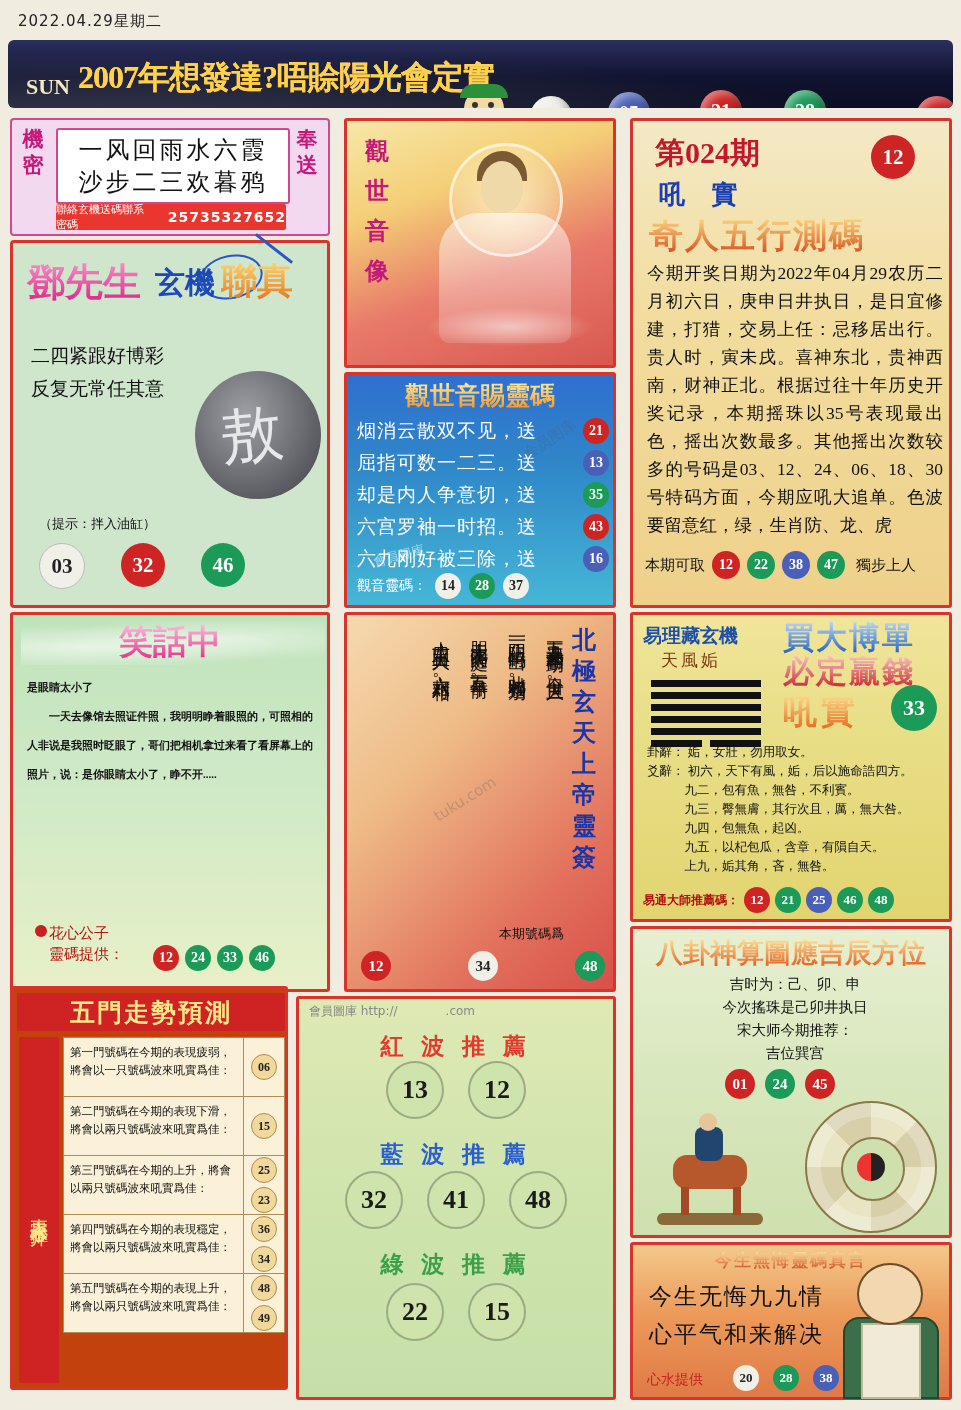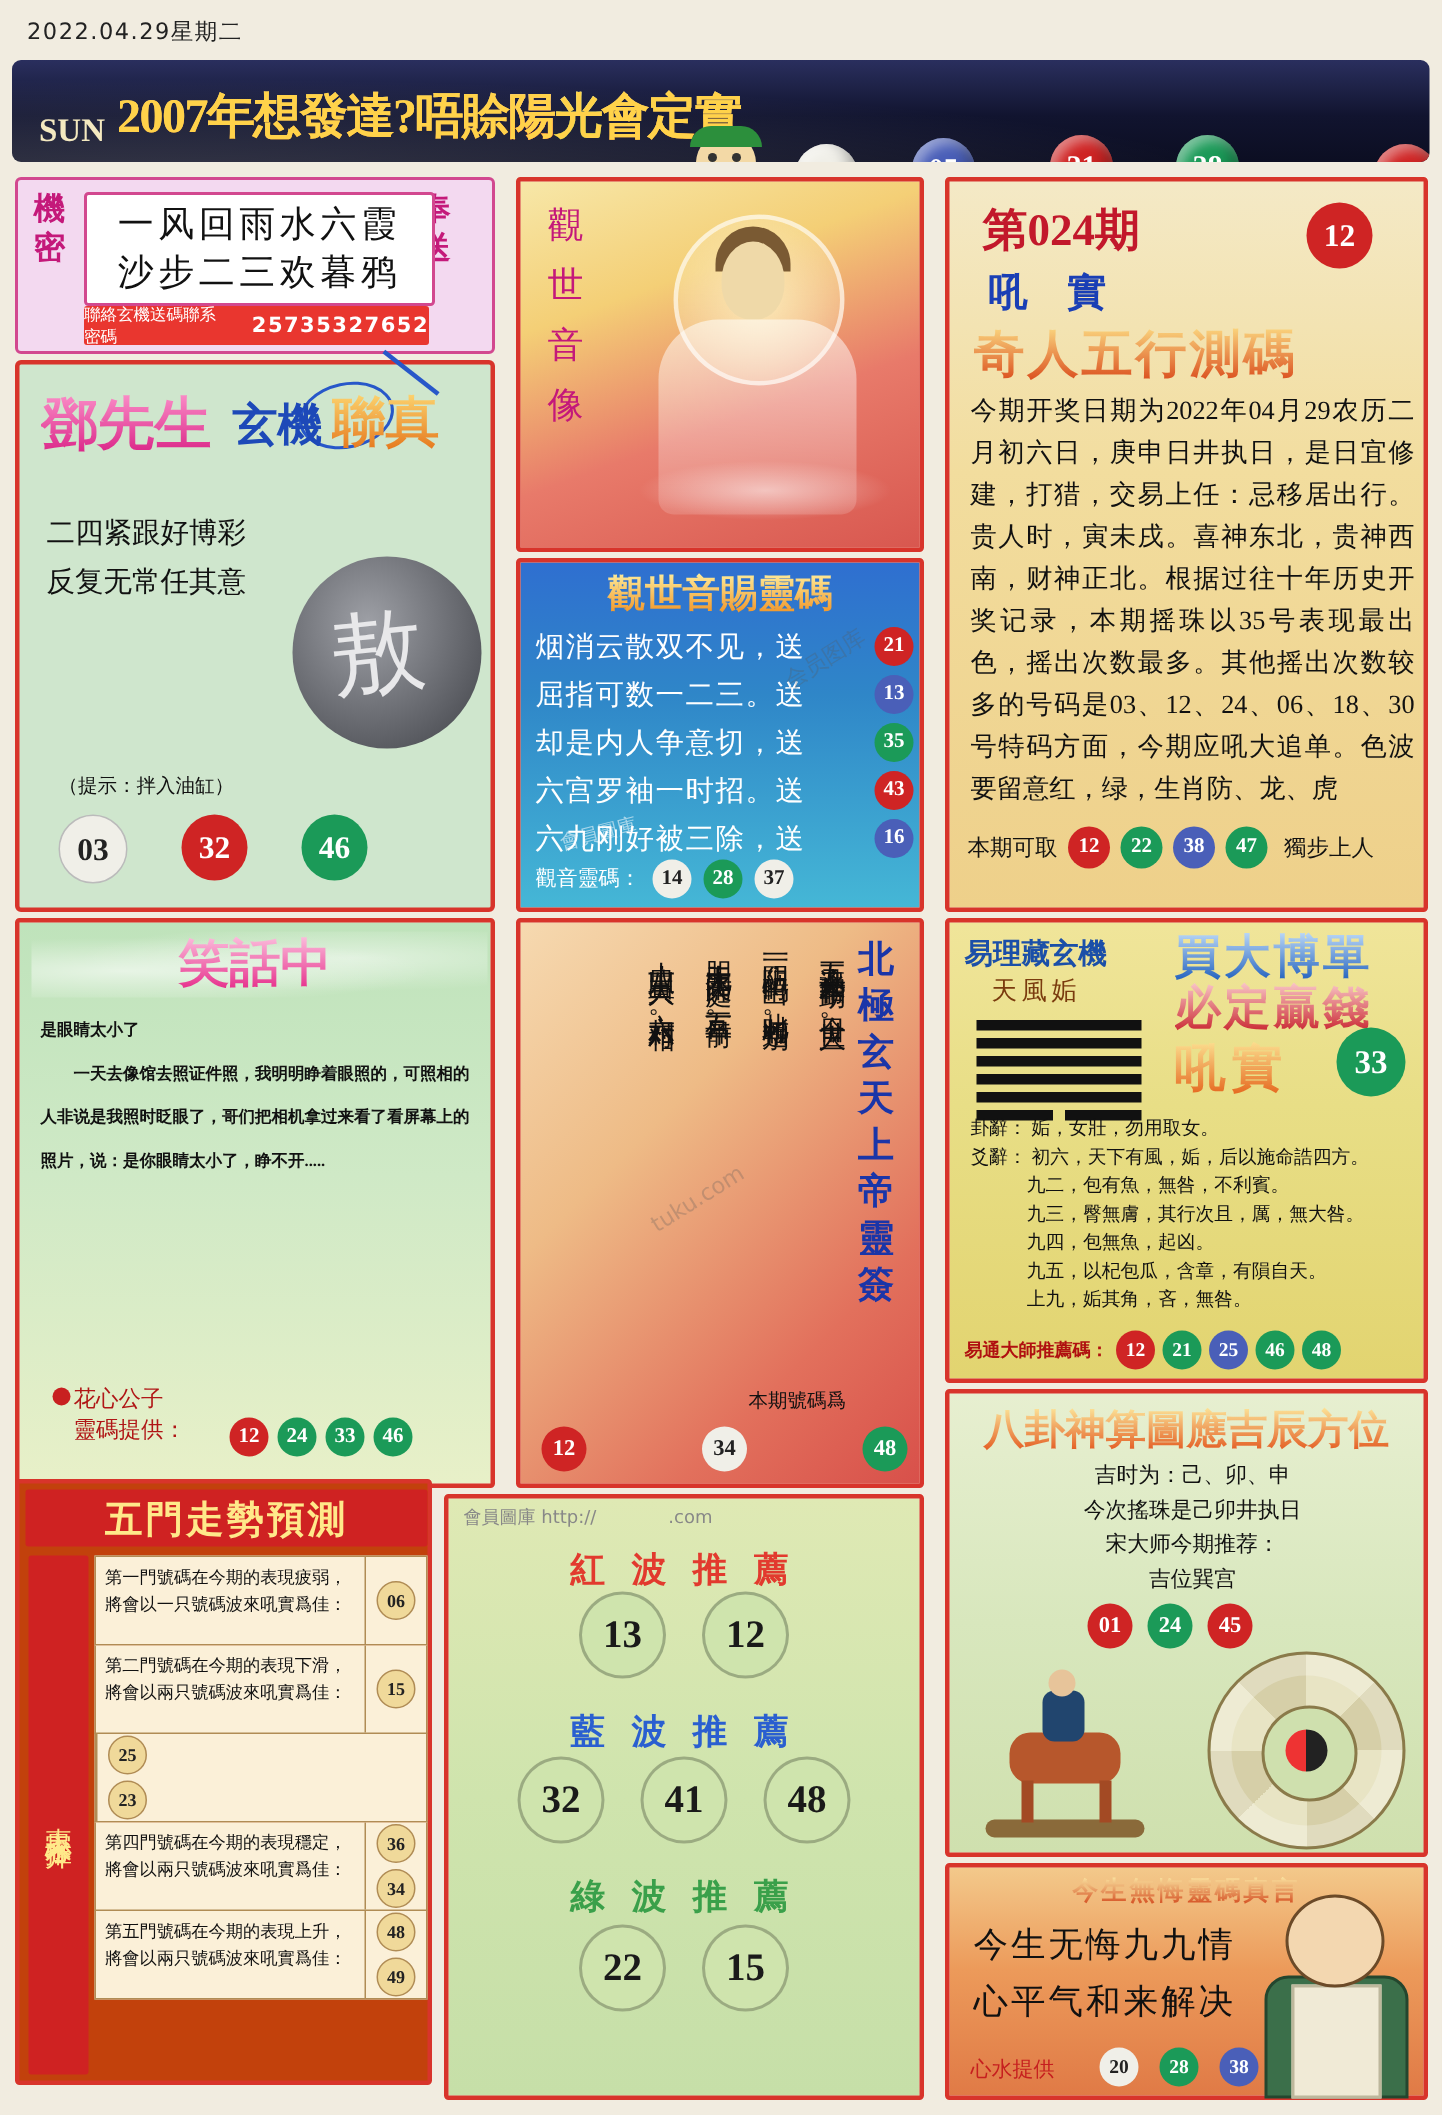--- a/index.html
+++ b/index.html
@@ -38,21 +38,21 @@
   .bnball{position:absolute;width:42px;height:42px;font-size:20px;
     box-shadow:inset -5px -6px 10px rgba(0,0,0,.35),inset 4px 4px 8px rgba(255,255,255,.45);}
 
   
   .panel{position:absolute;box-sizing:border-box;}
 
   
   .p-jimi{left:10px;top:118px;width:320px;height:118px;background:#f3d9f0;border:2px solid #d2488f;border-radius:4px;}
   .jimi-side{position:absolute;top:6px;width:34px;height:104px;color:#c4197a;font-size:21px;font-weight:bold;
     text-align:center;line-height:26px;font-family:"Liberation Serif",serif;}
-  .jimi-l{left:4px;} .jimi-r{right:21px;}
+  .jimi-l{left:4px;} .jimi-r{right:4px;}
   .jimi-box{position:absolute;left:44px;top:8px;width:230px;height:72px;background:#fff;border:2px solid #d2488f;border-radius:3px;
     display:flex;flex-direction:column;justify-content:center;align-items:center;}
   .jimi-box div{font-size:24px;color:#111;font-family:"Liberation Serif",serif;letter-spacing:3px;line-height:32px;}
   .jimi-red{position:absolute;left:44px;top:84px;width:230px;height:26px;background:#e9362f;border-radius:2px;
     display:flex;align-items:center;justify-content:center;gap:20px;color:#fff;font-size:11px;}
   .jimi-red .num{font-size:14px;font-weight:bold;letter-spacing:1px;}
 
   
   .p-deng{left:10px;top:240px;width:320px;height:368px;background:#cfe6cd;border:3px solid #d8342b;border-radius:4px;}
   .deng-title{position:absolute;left:10px;top:8px;width:300px;height:60px;}
@@ -68,21 +68,21 @@
   .deng-seal{position:absolute;left:182px;top:128px;width:126px;height:128px;border-radius:50%;
     background:radial-gradient(ellipse at 40% 35%,#9ea0a6,#5b5d63 70%,#3e4045);}
   .deng-seal span{position:absolute;left:26px;top:22px;font-size:62px;color:#e8e8ea;font-family:"Liberation Serif",serif;
     transform:rotate(-6deg);}
   .deng-balls{position:absolute;left:26px;top:300px;display:flex;gap:36px;}
   .deng-balls .ball{width:44px;height:44px;font-size:21px;}
 
   
   .p-guan{left:344px;top:118px;width:272px;height:250px;border:3px solid #d8342b;border-radius:3px;overflow:hidden;
     background:linear-gradient(160deg,#f7e7a8 0%,#f4cf76 30%,#e87a6a 62%,#d8574f 100%);}
-  .guan-v{position:absolute;left:8px;top:10px;width:44px;color:#c4187a;font-size:24px;font-weight:normal;
+  .guan-v{position:absolute;left:8px;top:10px;width:44px;color:#c4187a;font-size:24px;font-weight:bold;
     line-height:40px;text-align:center;font-family:"Liberation Serif",serif;}
   .guan-fig{position:absolute;left:70px;top:16px;width:190px;height:215px;}
   .halo{position:absolute;left:32px;top:6px;width:108px;height:108px;border-radius:50%;
     border:3px solid rgba(255,255,255,.6);background:radial-gradient(circle,#fbe9b8,rgba(251,233,184,.1));}
   .head{position:absolute;left:64px;top:24px;width:42px;height:52px;border-radius:50% 50% 45% 45%;background:#efd9a8;}
   .hair{position:absolute;left:60px;top:14px;width:50px;height:30px;border-radius:25px 25px 0 0;background:#7a5a33;}
   .robe{position:absolute;left:22px;top:76px;width:132px;height:130px;border-radius:40px 40px 10px 10px;
     background:linear-gradient(180deg,rgba(255,255,255,.55),rgba(255,255,255,.15));}
   .lotus{position:absolute;left:8px;top:170px;width:170px;height:40px;border-radius:50%;
     background:radial-gradient(ellipse,rgba(255,255,255,.5),transparent 70%);}
@@ -476,20 +476,21 @@
           <span class="ball" style="background:#f0d99a;color:#222;border:1px solid #b08c55;">06</span>
         </div>
       </div>
       <div class="wu-row">
         <div class="c-txt">第二門號碼在今期的表現下滑，將會以兩只號碼波來吼實爲佳：</div>
         <div class="c-num">
           <span class="ball" style="background:#f0d99a;color:#222;border:1px solid #b08c55;">15</span>
         </div>
       </div>
       <div class="wu-row">
+        <div class="c-txt">第三門號碼在今期的上升，將會以兩只號碼波來吼實爲佳：</div>
         <div class="c-num">
           <span class="ball" style="background:#f0d99a;color:#222;border:1px solid #b08c55;">25</span>
           <span class="ball" style="background:#f0d99a;color:#222;border:1px solid #b08c55;">23</span>
         </div>
       </div>
       <div class="wu-row">
         <div class="c-txt">第四門號碼在今期的表現穩定，將會以兩只號碼波來吼實爲佳：</div>
         <div class="c-num">
           <span class="ball" style="background:#f0d99a;color:#222;border:1px solid #b08c55;">36</span>
           <span class="ball" style="background:#f0d99a;color:#222;border:1px solid #b08c55;">34</span>

